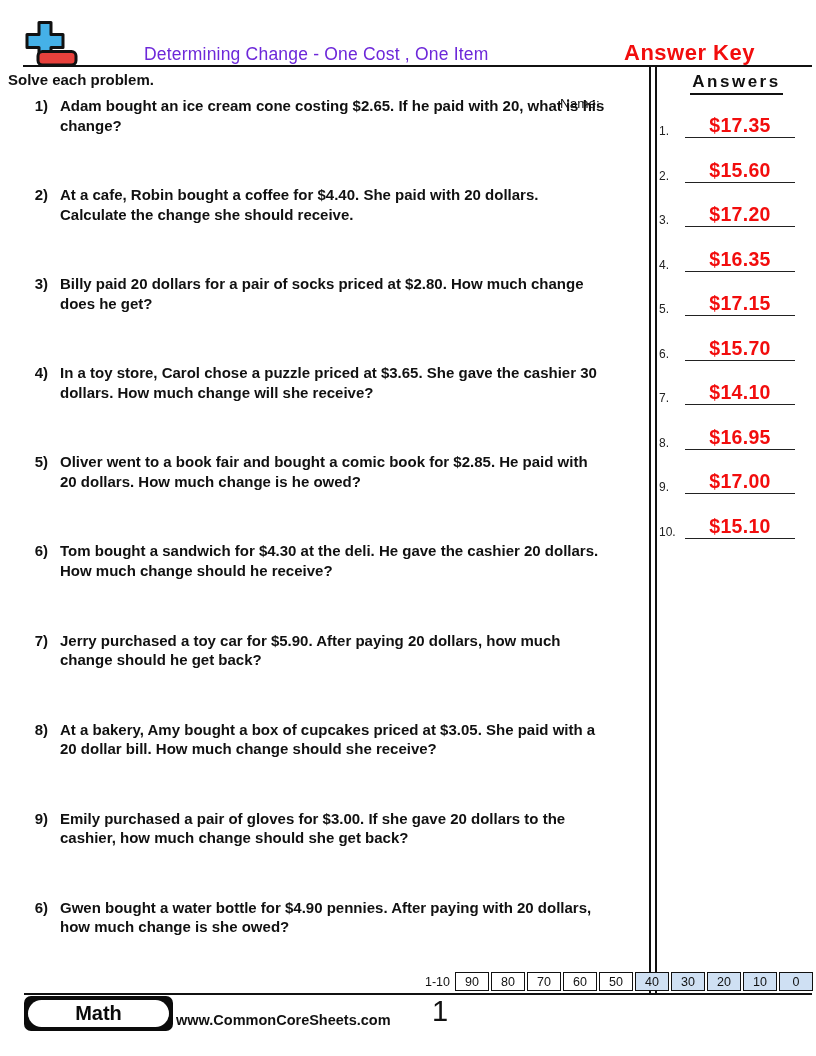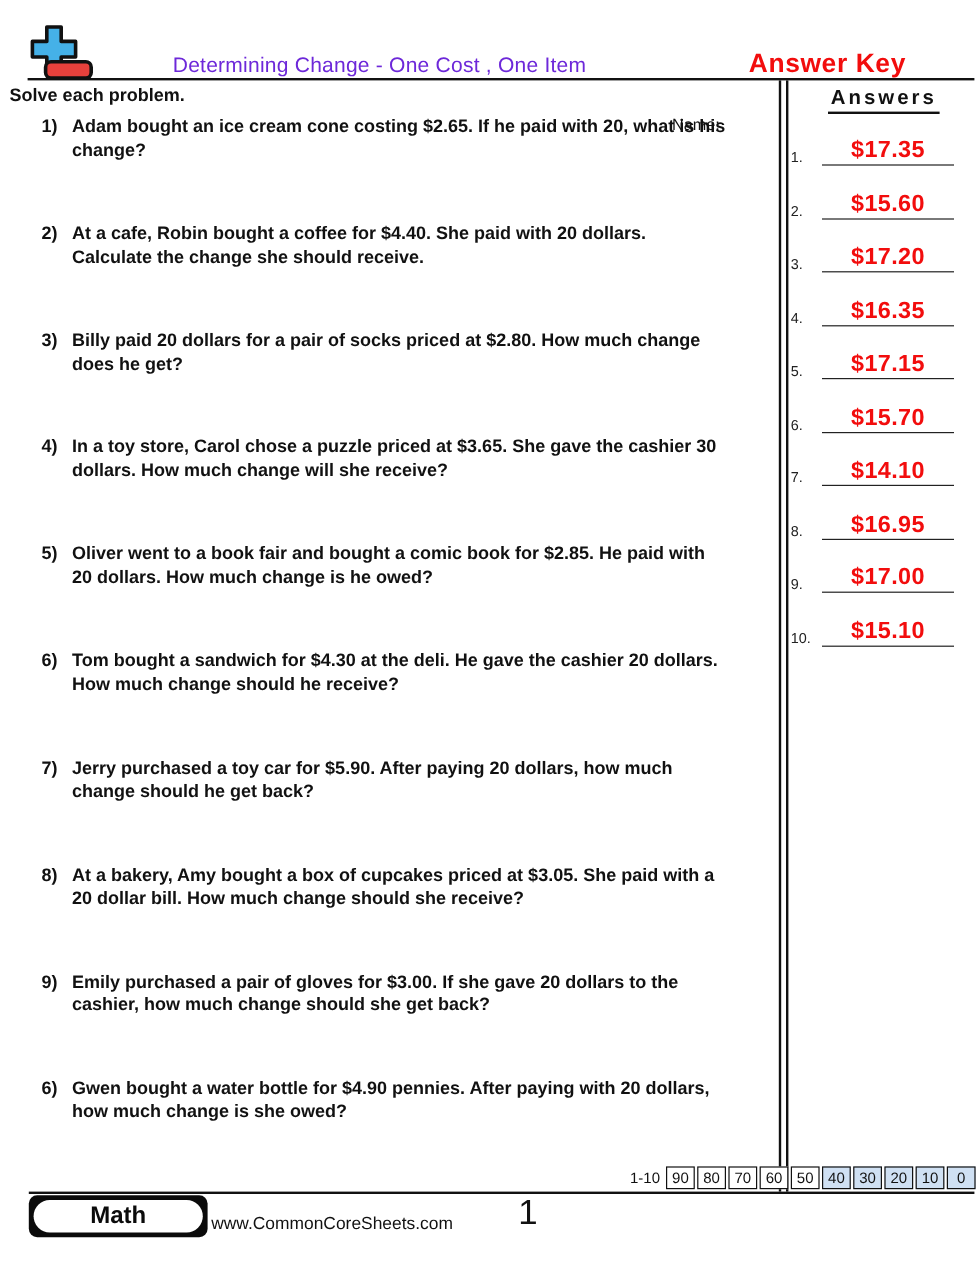--- a/index.html
+++ b/index.html
@@ -50,27 +50,27 @@
   .footer-line { position:absolute; left:24px; top:993px; width:788px; border-top:2.6px solid #111; }
   .math-badge {
     position:absolute; left:24px; top:996px; width:149px; height:35px;
     background:#0b0b0b; border-radius:7px;
   }
   .math-pill {
     position:absolute; inset:4px; background:#fff; border-radius:16px;
     display:flex; align-items:center; justify-content:center;
     font-size:20px; font-weight:bold; color:#0b0b0b;
   }
-  .site-url { position:absolute; left:176px; top:1012px; font-size:14.5px; color:#111; }
+  .site-url { position:absolute; left:176px; top:1012px; font-size:14.5px; color:#111;font-weight:bold; }
   .page-num { position:absolute; left:420px; top:995px; width:40px; text-align:center; font-size:29px; color:#111; }
   .score-strip { position:absolute; right:3px; top:972px; display:flex; align-items:center; }
   .score-label { font-size:12.5px; margin-right:5px; }
   .score-cells { display:flex; gap:2px; }
   .score-cell {
-    width:24px; height:19px; border:1.7px solid #111; background:#fff;
+    width:34px; height:19px; border:1.7px solid #111; background:#fff;
     display:flex; align-items:center; justify-content:center; font-size:12.5px;
   }
   .score-cell.hl { background:var(--score-highlight,#cfe0f3); }
 </style>
 </head>
 <body>
 
 <div class="page">
 
   <div class="logo">

